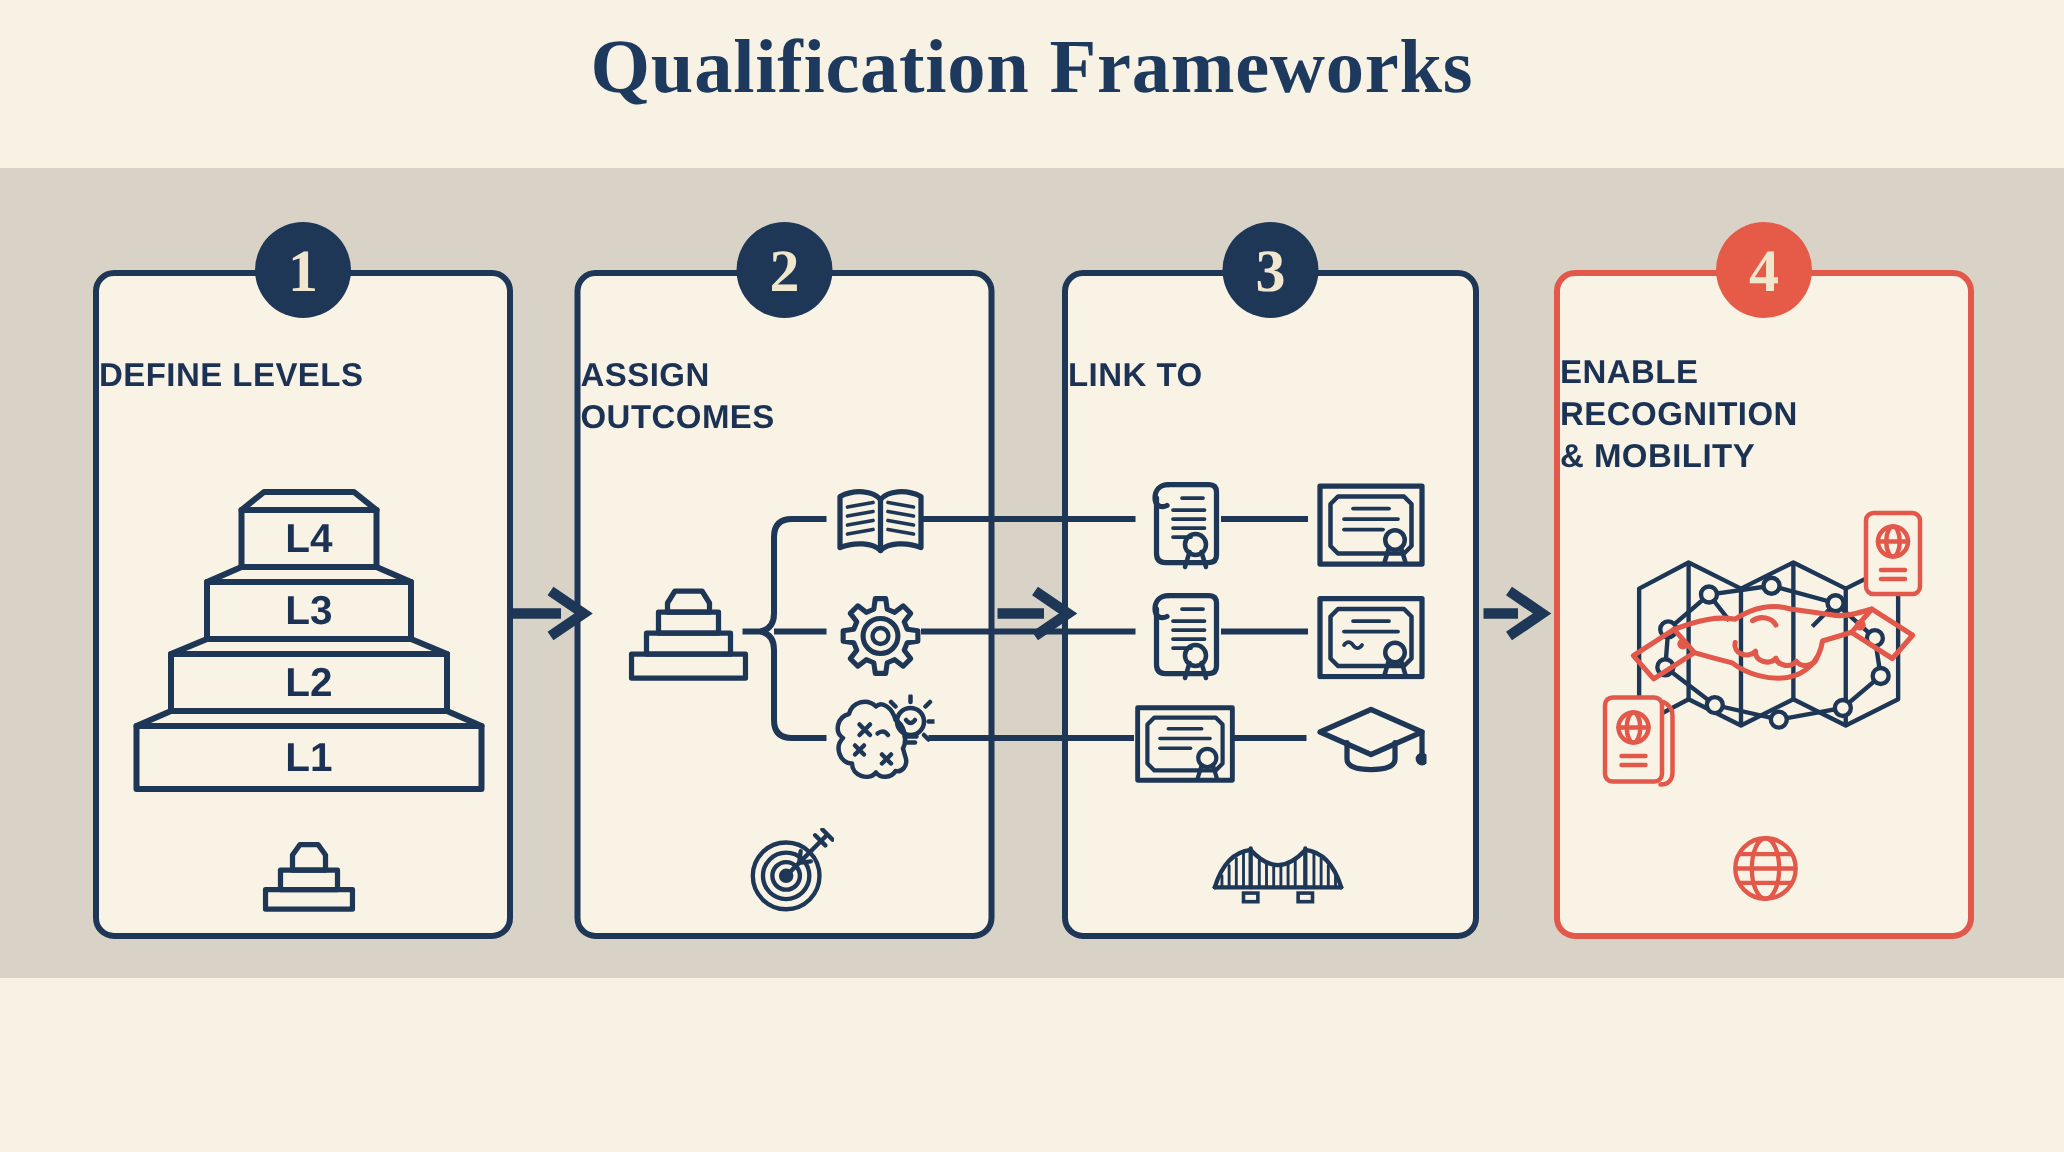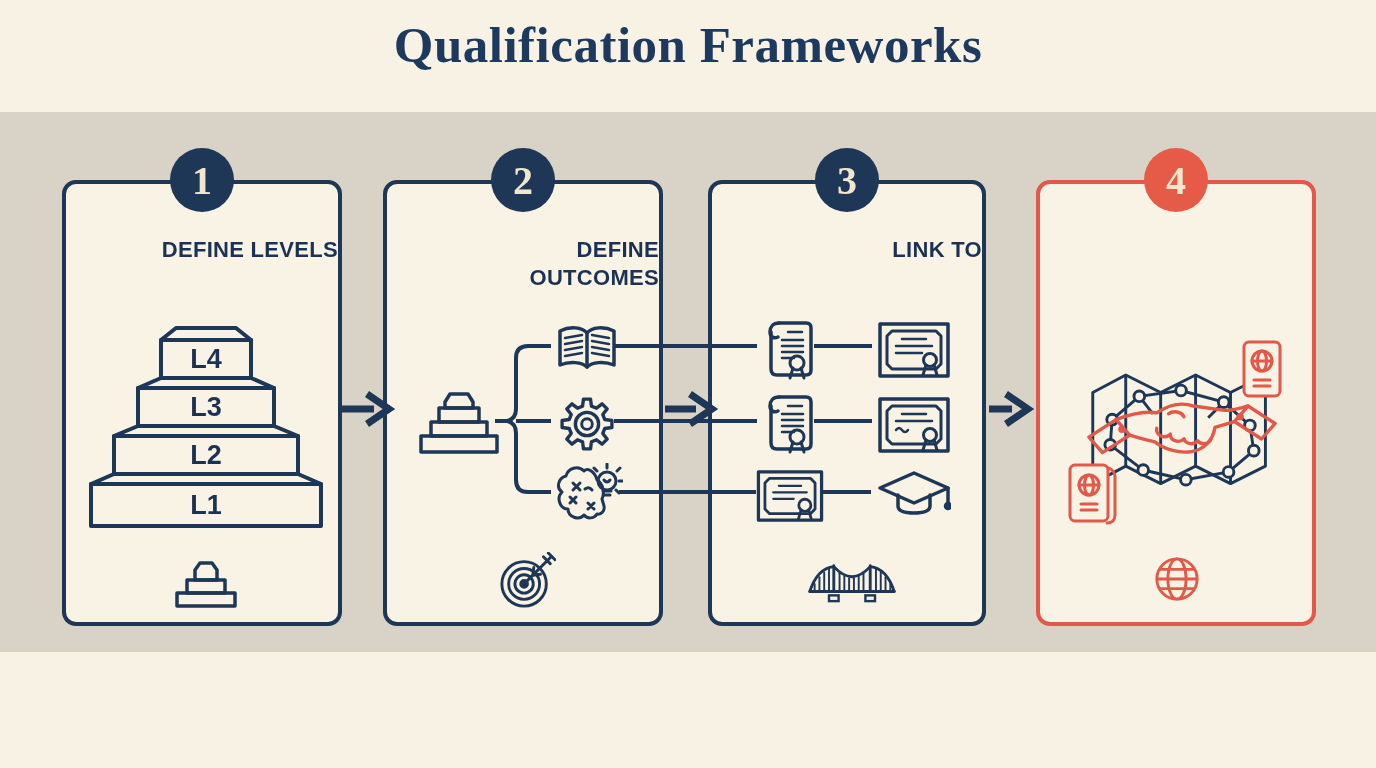--- a/index.html
+++ b/index.html
@@ -14,21 +14,21 @@
   .panel.red{border-color:#e2584a;}
   #p1{left:62px;}
   #p2{left:383px;}
   #p3{left:708px;width:278px;}
   #p4{left:1036px;}
   .badge{position:absolute;top:-36px;left:50%;transform:translateX(-50%);
          width:64px;height:64px;border-radius:50%;background:#1e3756;color:#f0e7ce;
          display:flex;align-items:center;justify-content:center;
          font-family:"Liberation Serif",serif;font-weight:bold;font-size:40px;z-index:6;}
   .badge.red{background:#e55b48;}
-  .panel-title{position:absolute;left:0;right:0;top:52px;text-align:right;
+  .panel-title{position:absolute;left:0;right:0;top:52px;text-align:left;
          font-weight:bold;font-size:22px;line-height:1.27;color:#1c3254;letter-spacing:.3px;}
   .icon{position:absolute;}
   .overlay{position:absolute;left:0;top:0;z-index:2;pointer-events:none;}
   .footer-icon{position:absolute;left:650px;top:677px;}
 </style>
 </head>
 <body>
 
 <div class="stage">
   <div class="band"></div>
@@ -62,21 +62,21 @@
         <rect x="2" y="38" width="58" height="13"></rect>
         <rect x="12" y="25" width="38" height="13"></rect>
         <path d="M20,25 V15 L25,8 H37 L42,15 V25 Z"></path>
       </g>
     </svg>
   </div>
 
   <div class="panel" id="p2">
     <div class="badge">2</div>
     <div class="panel-title">
-      <span>DEFINE</span><br>
+      <span>ASSIGN</span><br>
       <span>OUTCOMES</span>
     </div>
     <svg class="icon" style="left:32px;top:200px" width="80" height="72" viewBox="0 0 80 72">
       <g fill="none" stroke="#1e3756" stroke-width="3.5" stroke-linejoin="round">
         <rect x="2" y="52" width="76" height="16"></rect>
         <rect x="12" y="38" width="56" height="14"></rect>
         <rect x="20" y="24" width="40" height="14"></rect>
         <path d="M26,24 V18 L31,10 H49 L54,18 V24 Z"></path>
       </g>
     </svg>
@@ -237,20 +237,25 @@
             <path d="M86,35 V27"></path>
         </g>
         <rect stroke-width="2.5" x="22" y="39" width="10" height="6"></rect>
         <rect stroke-width="2.5" x="60" y="39" width="10" height="6"></rect>
       </g>
     </svg>
   </div>
 
   <div class="panel red" id="p4">
     <div class="badge red">4</div>
+    <div class="panel-title" style="top:50px">
+      <span>ENABLE</span><br>
+      <span>RECOGNITION</span><br>
+      <span>&amp; MOBILITY</span>
+    </div>
 
     <svg class="icon" style="left:45px;top:165px" width="194" height="180" viewBox="0 0 200 180">
       <g fill="none" stroke="#1e3756" stroke-width="3" stroke-linejoin="round">
         <path d="M8,42 L42,24 L78,42 L114,24 L150,42 L186,24 V118 L150,136 L114,118 L78,136 L42,118 L8,136 Z"></path>
         <path d="M42,24 V118 M78,42 V136 M114,24 V118 M150,42 V136"></path>
       </g>
       <g fill="none" stroke="#1e3756" stroke-width="3">
         <polygon points="28,70 56,46 99,40 143,52 170,76 174,102 148,124 104,132 60,122 26,96"></polygon>
         <path d="M56,46 L70,64 M143,52 L127,68"></path>
         <g fill="#f8f3e4">

